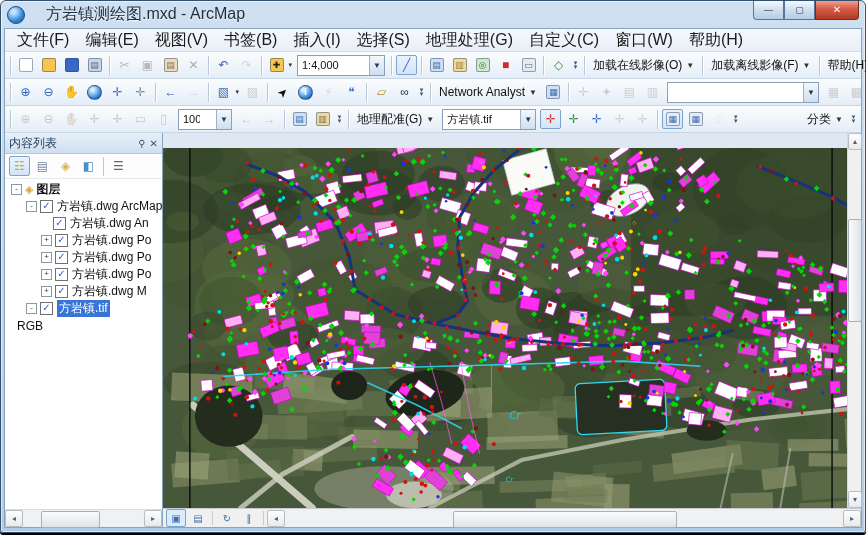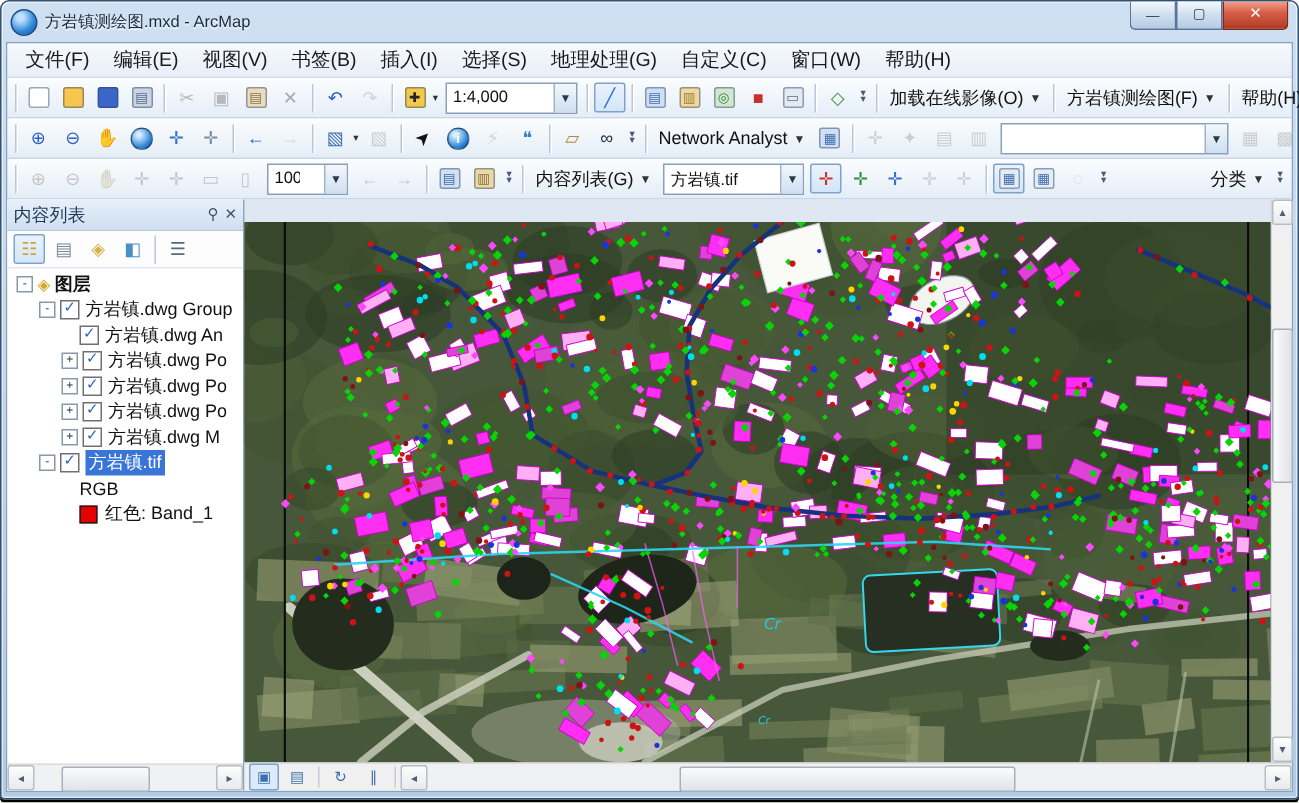--- a/index.html
+++ b/index.html
@@ -2,31 +2,31 @@
 <html><head>
 <meta charset="utf-8">
 <style>
   html,body{margin:0;padding:0;background:#fff;font-family:"Liberation Sans","DejaVu Sans",sans-serif;}
   #stage{position:relative;width:866px;height:535px;overflow:hidden;background:#fff;}
   .window{position:absolute;left:0;top:0;width:864px;height:531px;background:linear-gradient(#cfe0f2,#b2cbe4);
     border:1px solid #31516f;border-radius:6px 6px 3px 3px;box-shadow:inset 0 0 0 1px rgba(255,255,255,.55), 0 2px 0 #000;}
   
   .titlebar{position:absolute;left:0;top:0;right:0;height:27px;display:flex;align-items:center;padding:0 6px;}
   .appicon{width:16px;height:16px;border-radius:50%;background:radial-gradient(circle at 35% 30%,#bfe0ff 15%,#2f86d8 60%,#155a9e);border:1px solid #1b4c7e;margin-right:5px;flex:0 0 auto;}
-  .title{font-size:11px;color:#1c2c3c;text-shadow:0 1px 1px rgba(255,255,255,.8);white-space:nowrap;}
+  .title{font-size:16px;color:#1c2c3c;text-shadow:0 1px 1px rgba(255,255,255,.8);white-space:nowrap;margin-left:16px;}
   .winbtns{margin-left:auto;display:flex;margin-top:-9px;}
   .wbtn{width:29px;height:18px;border:1px solid #5a7694;border-top:none;display:flex;align-items:center;justify-content:center;
     font-size:9px;color:#2a3a4a;background:linear-gradient(#f4f9fe,#cfdff0 50%,#b4cce4);}
   .wbtn.min{border-radius:0 0 0 4px;}
   .wbtn.close{width:42px;border-radius:0 0 4px 0;background:linear-gradient(#f2a08c,#d8604a 40%,#b03a24);color:#fff;border-color:#7c2a18;font-size:10px;}
   
   .client{position:absolute;left:3px;right:3px;top:27px;bottom:4px;background:#eef3fa;border:1px solid #8ba4bd;display:flex;flex-direction:column;}
   
   .menubar{height:22px;display:flex;align-items:center;background:linear-gradient(#f6f9fd,#e8eff8);border-bottom:1px solid #d2dcea;padding-left:4px;}
-  .menu-item{font-size:13px;color:#1a1a1a;padding:10px 8px;border-radius:2px;}
+  .menu-item{font-size:16px;color:#1a1a1a;padding:10px 8px;border-radius:2px;}
   
   .toolbar{height:26px;display:flex;align-items:center;background:linear-gradient(#fbfdfe,#e4edf7);border-bottom:1px solid #c9d6e6;padding:0 2px;white-space:nowrap;}
   .tbi{position:relative;display:inline-flex;width:19px;height:18px;align-items:center;justify-content:center;border:1px solid transparent;border-radius:2px;margin:0 1px;flex:0 0 auto;}
   .tbi .g{font-size:12px;line-height:1;}
   .tbi .chip{width:12px;height:12px;border:1px solid rgba(40,60,90,.45);border-radius:2px;display:flex;align-items:center;justify-content:center;font-size:9px;}
   .tbi .round{width:13px;height:13px;border-radius:50%;display:flex;align-items:center;justify-content:center;font-size:9px;font-weight:bold;border:1px solid rgba(20,40,70,.5);}
   .tbi.boxed{border-color:#7da2ce;background:linear-gradient(#eaf3fc,#d3e5f8);}
   .tbi.grayed{opacity:.42;filter:grayscale(.8);}
   .tbi .ddc{position:absolute;right:-6px;top:5px;font-size:7px;color:#333;}
   .tbi.hasdd{margin-right:7px;}
@@ -179,21 +179,21 @@
             <span class="g" style="color: rgb(63, 143, 63);">◇</span>
           </span>
           <span class="ovf">▾<br>▾</span>
           <span class="sep"></span>
           <span class="tbbtn">
             <span>加载在线影像(O)</span>
             <span class="dd">▼</span>
           </span>
           <span class="sep"></span>
           <span class="tbbtn">
-            <span>方岩镇测绘图(F)</span>
+            <span>加载离线影像(F)</span>
             <span class="dd">▼</span>
           </span>
           <span class="sep"></span>
           <span class="tbbtn">
             <span>帮助(H)</span>
           </span>
         </div>
     <div class="toolbar" id="tb2">
           <span class="sep"></span>
           <span class="tbi">
@@ -319,21 +319,21 @@
           <span class="sep"></span>
           <span class="tbi">
             <span class="chip" style="background: rgb(207, 224, 245); color: rgb(63, 110, 174);">▤</span>
           </span>
           <span class="tbi">
             <span class="chip" style="background: rgb(233, 217, 168); color: rgb(138, 110, 58);">▥</span>
           </span>
           <span class="ovf">▾<br>▾</span>
           <span class="sep"></span>
           <span class="tbbtn">
-            <span>内容列表(G)</span>
+            <span>地理配准(G)</span>
             <span class="dd">▼</span>
           </span>
           <span class="combo" style="width: 92px;">
             <span class="val">方岩镇.tif</span>
             <span class="arrow">▼</span>
           </span>
           <span class="tbi boxed">
             <span class="g" style="color: rgb(208, 48, 48);">✛</span>
           </span>
           <span class="tbi">
@@ -397,21 +397,21 @@
             </div>
         <div class="toc-tree">
               <div class="trow" style="padding-left: 6px;">
                 <span class="exp">-</span>
                 <span class="lgicon">◈</span>
                 <span class="tlabel" style="font-weight: bold;">图层</span>
               </div>
               <div class="trow" style="padding-left: 21px;">
                 <span class="exp">-</span>
                 <span class="cb">✓</span>
-                <span class="tlabel">方岩镇.dwg Group</span>
+                <span class="tlabel">方岩镇.dwg ArcMap</span>
               </div>
               <div class="trow" style="padding-left: 36px;">
                 <span class="expph"></span>
                 <span class="cb">✓</span>
                 <span class="tlabel">方岩镇.dwg An</span>
               </div>
               <div class="trow" style="padding-left: 36px;">
                 <span class="exp">+</span>
                 <span class="cb">✓</span>
                 <span class="tlabel">方岩镇.dwg Po</span>
@@ -429,28 +429,23 @@
               <div class="trow" style="padding-left: 36px;">
                 <span class="exp">+</span>
                 <span class="cb">✓</span>
                 <span class="tlabel">方岩镇.dwg M</span>
               </div>
               <div class="trow sel" style="padding-left: 21px;">
                 <span class="exp">-</span>
                 <span class="cb">✓</span>
                 <span class="tlabel">方岩镇.tif</span>
               </div>
-              <div class="trow" style="padding-left: 36px;">
+              <div class="trow" style="">
                 <span class="expph"></span>
                 <span class="tlabel">RGB</span>
-              </div>
-              <div class="trow" style="padding-left: 36px;">
-                <span class="expph"></span>
-                <span class="sw" style="background: rgb(230, 0, 0);"></span>
-                <span class="tlabel">红色: Band_1</span>
               </div>
             </div>
         <div class="hscroll">
           <span class="sbtn">◂</span>
           <span class="strack">
                 <span class="sthumb" style="left:14%;width:48%;"></span>
               </span>
           <span class="sbtn">▸</span>
         </div>
       </div>

